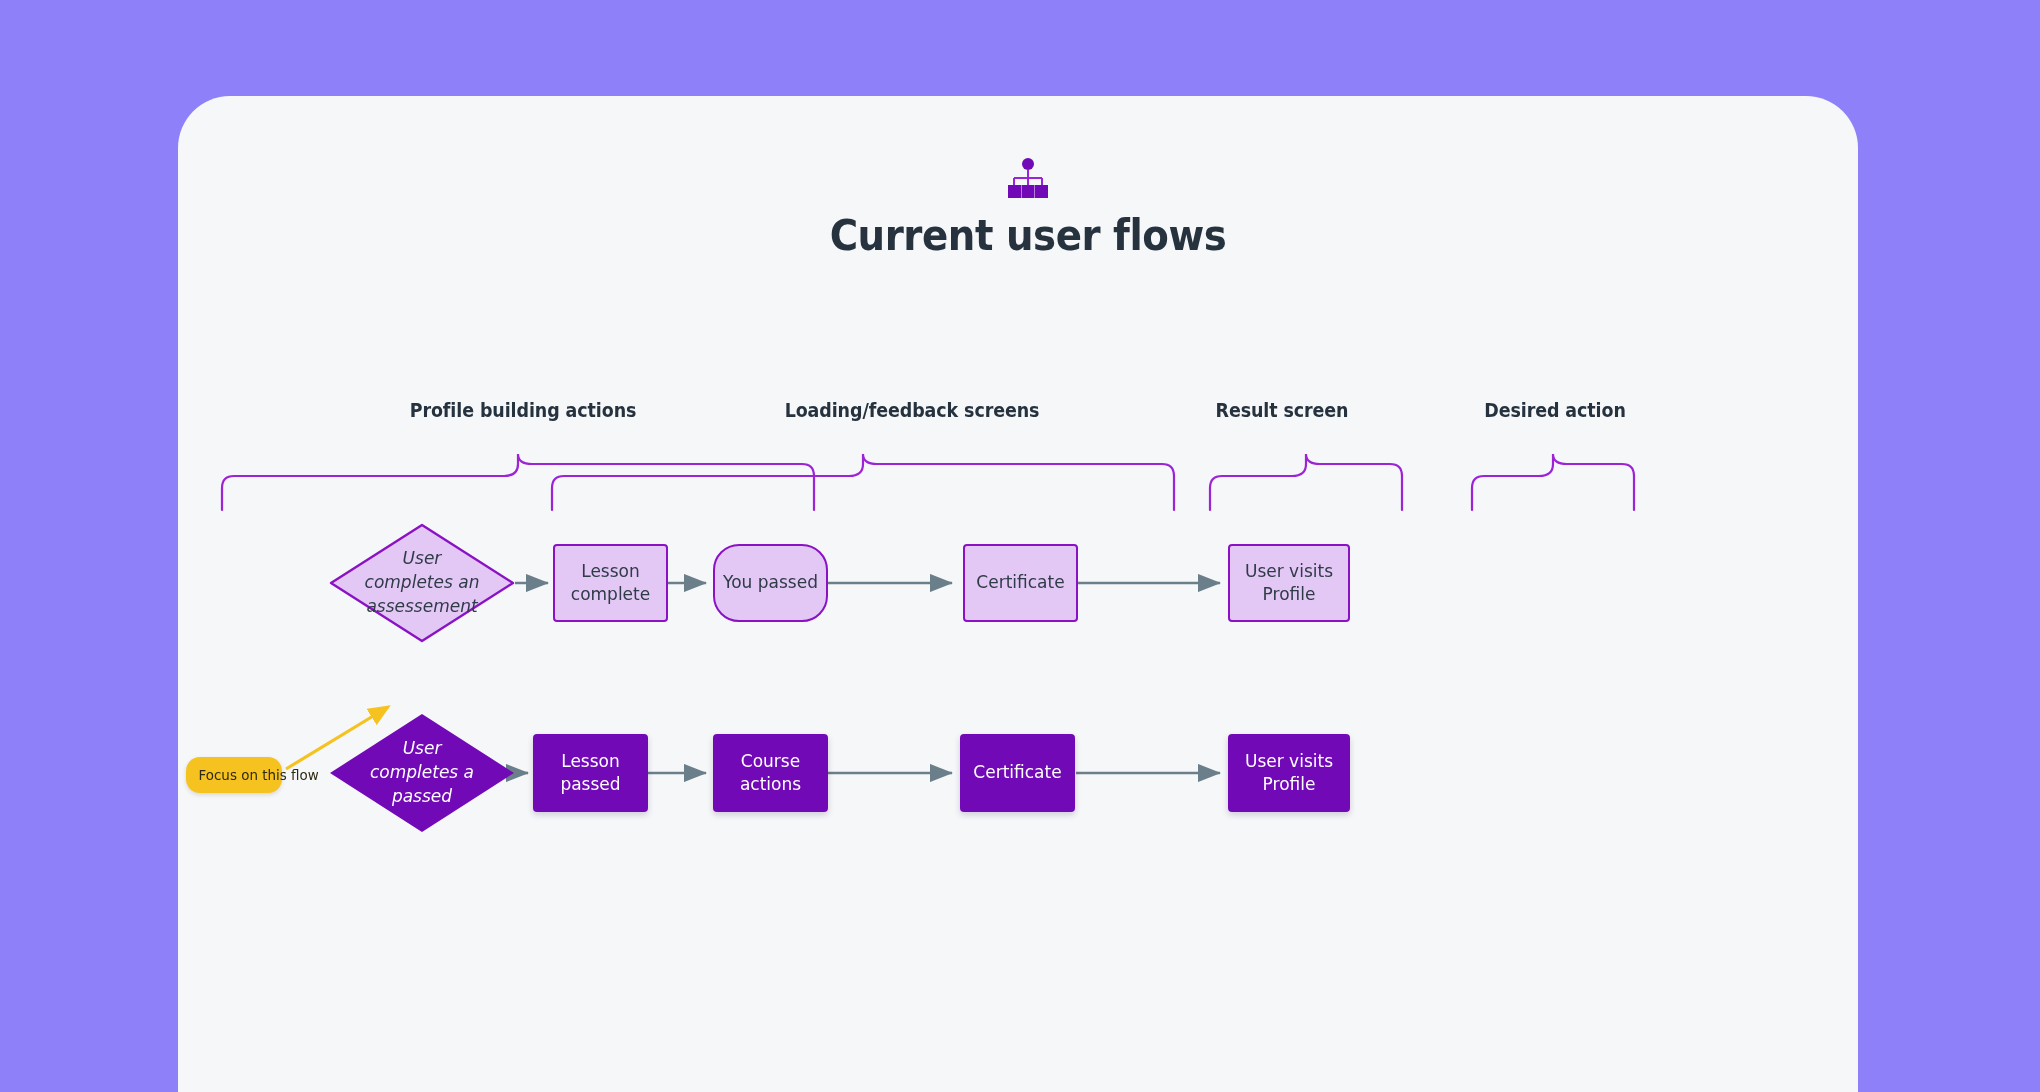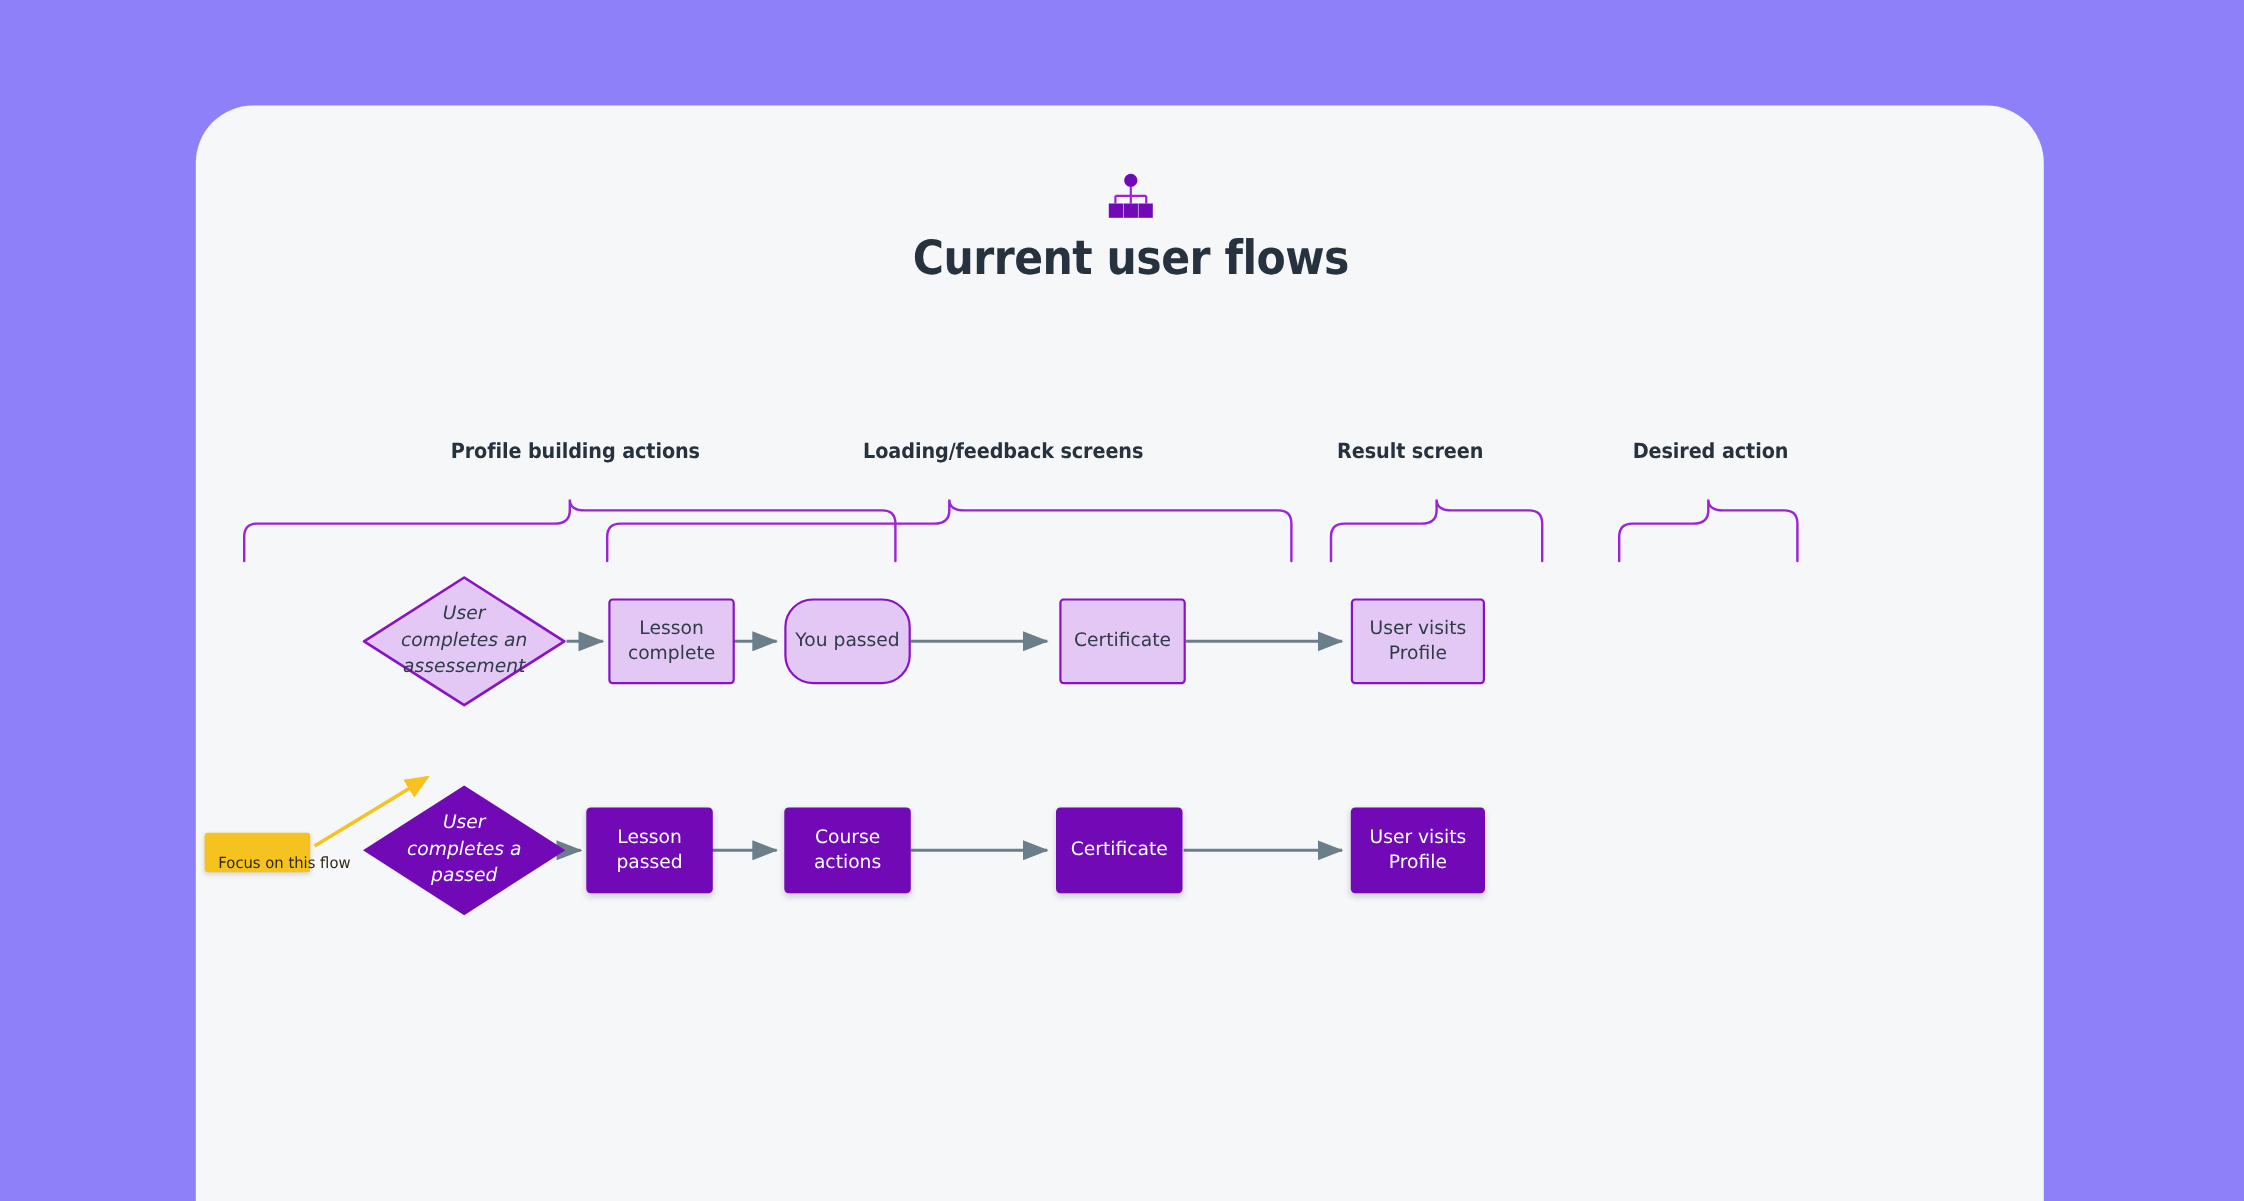--- a/index.html
+++ b/index.html
@@ -144,23 +144,23 @@
   }
 
   
   #callout {
     position: absolute;
     left: 8px;
     top: 661px;
     width: 96px;
     height: 36px;
     background: #f5c21f;
-    border-radius: 3px;
+    border-radius: 14px;
     display: flex;
-    align-items: flex-end;
+    align-items: center;
     padding-left: 10px;
     font-size: 14px;
     color: #2f2a12;
     white-space: nowrap;
     box-shadow: 0 2px 4px rgba(60, 45, 0, 0.15);
   }
 
   #callout-text { transform: scaleX(0.96); }
 </style>
 </head>

